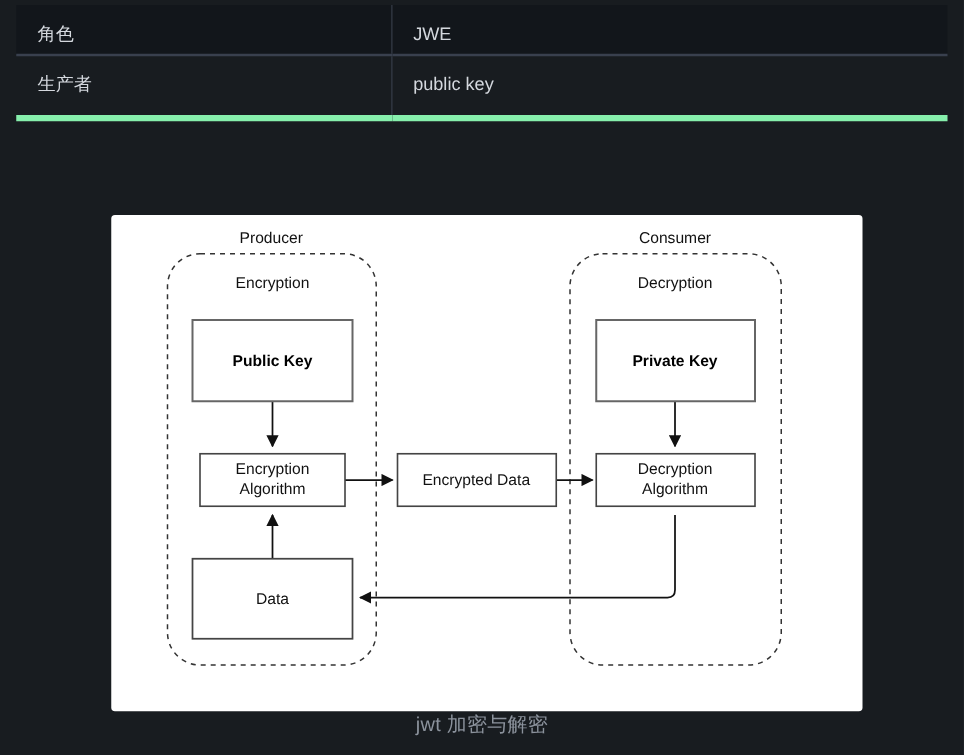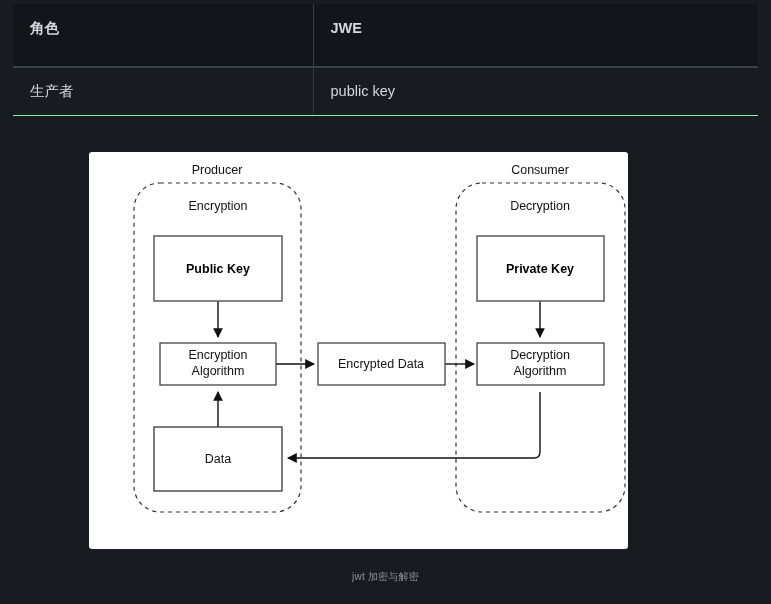--- a/index.html
+++ b/index.html
@@ -27,53 +27,52 @@
     border-collapse: collapse;
     table-layout: fixed;
   }
   table.jwe-table col.c1 { width: 300px; }
   table.jwe-table th, table.jwe-table td {
     text-align: left;
     font-size: 14.5px;
     font-weight: 400;
     color: #d4d8de;
     padding: 14px 0 14px 17px;
-    border-bottom: 1px solid #86efac;
+    border-bottom: 5px solid #86efac;
     border-right: 1px solid #343b47;
     vertical-align: middle;
     line-height: 1.35;
   }
   table.jwe-table th:last-child, table.jwe-table td:last-child {
     border-right: none;
   }
   table.jwe-table thead th {
     background: #12161b;
     border-bottom: 2px solid #39404e;
     padding-top: 15px;
-    padding-bottom: 27px;
-    font-weight: bold;
+    padding-bottom: 4px;
   }
   table.jwe-table tbody tr td { background: #181c20; }
 
   
   .figure {
     position: absolute;
-    left: 89px; top: 152px;
-    width: 539px; height: 397px;
+    left: 89px; top: 172px;
+    width: 601px; height: 397px;
     background: #ffffff;
     border-radius: 3px;
   }
   .figure svg { display: block; }
 
   .caption {
     position: absolute;
     left: 0; top: 570px;
     width: 771px;
     text-align: center;
-    font-size: 10px;
+    font-size: 16px;
     color: #8b929c;
     letter-spacing: 0.2px;
   }
 
   
   .dg-label { font-family: "Liberation Sans", "DejaVu Sans", sans-serif; font-size: 12.5px; fill: #111111; }
   .dg-label-bold { font-family: "Liberation Sans", "DejaVu Sans", sans-serif; font-size: 12.5px; font-weight: bold; fill: #000000; }
   .dg-title { font-family: "Liberation Sans", "DejaVu Sans", sans-serif; font-size: 12.5px; fill: #111111; }
 </style>
 </head>

